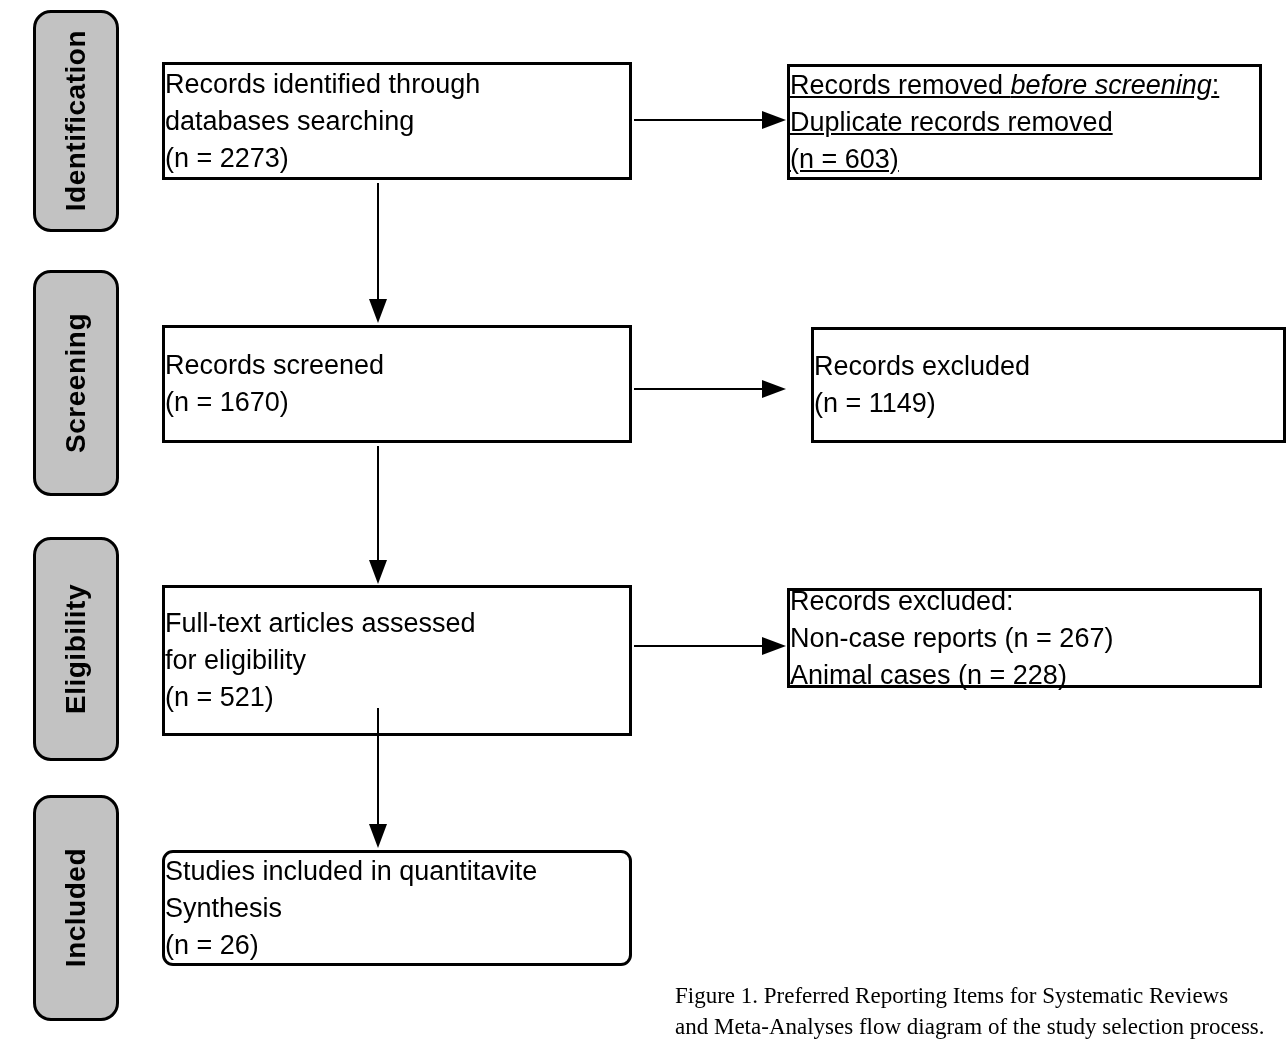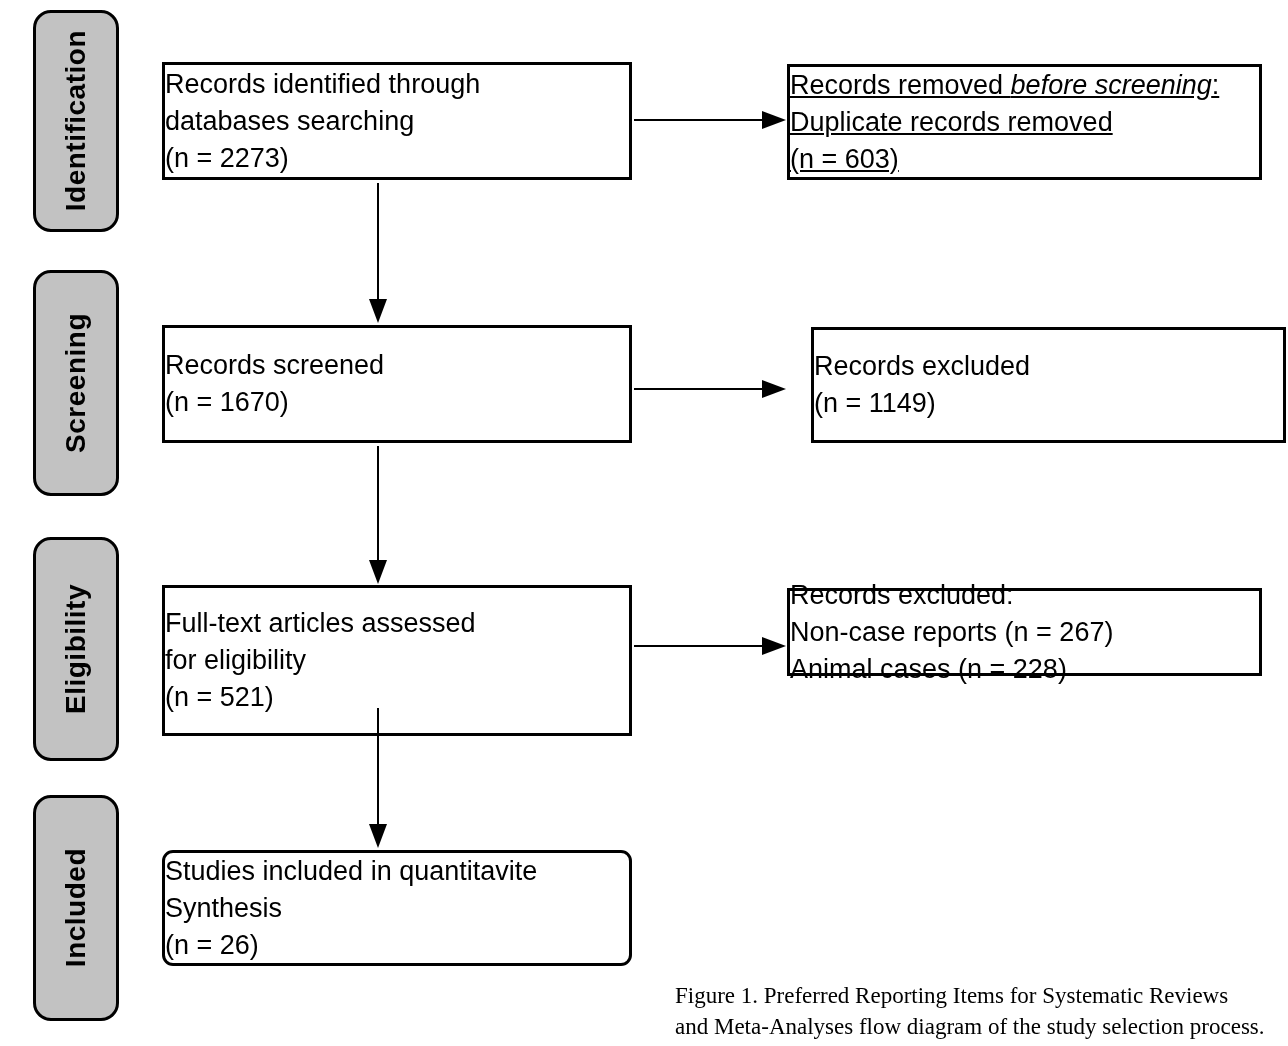--- a/index.html
+++ b/index.html
@@ -49,21 +49,21 @@
     font-size: 27px;
     line-height: 37px;
   }
   .box-left  { left: 162px; width: 470px; }
   .box-right { left: 787px; width: 475px; }
   .r1l { top: 62px;  height: 118px; }
   .r1r { top: 64px;  height: 116px; text-decoration: underline; }
   .r2l { top: 325px; height: 118px; }
   .r2r { top: 327px; height: 116px; margin-left: 24px; }
   .r3l { top: 585px; height: 151px; }
-  .r3r { top: 588px; height: 88px; }
+  .r3r { top: 588px; height: 100px; }
   .r4l { top: 850px; height: 116px; border-radius: 11px; }
   .stem {
     position: absolute;
     background: #000000;
   }
   .stem-v { width: 2px; }
   .stem-h { height: 2px; }
   .head-down {
     position: absolute;
     width: 0; height: 0;

